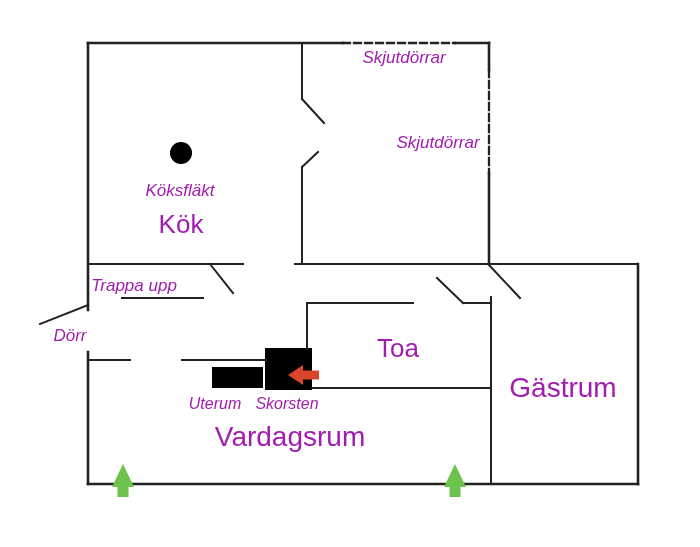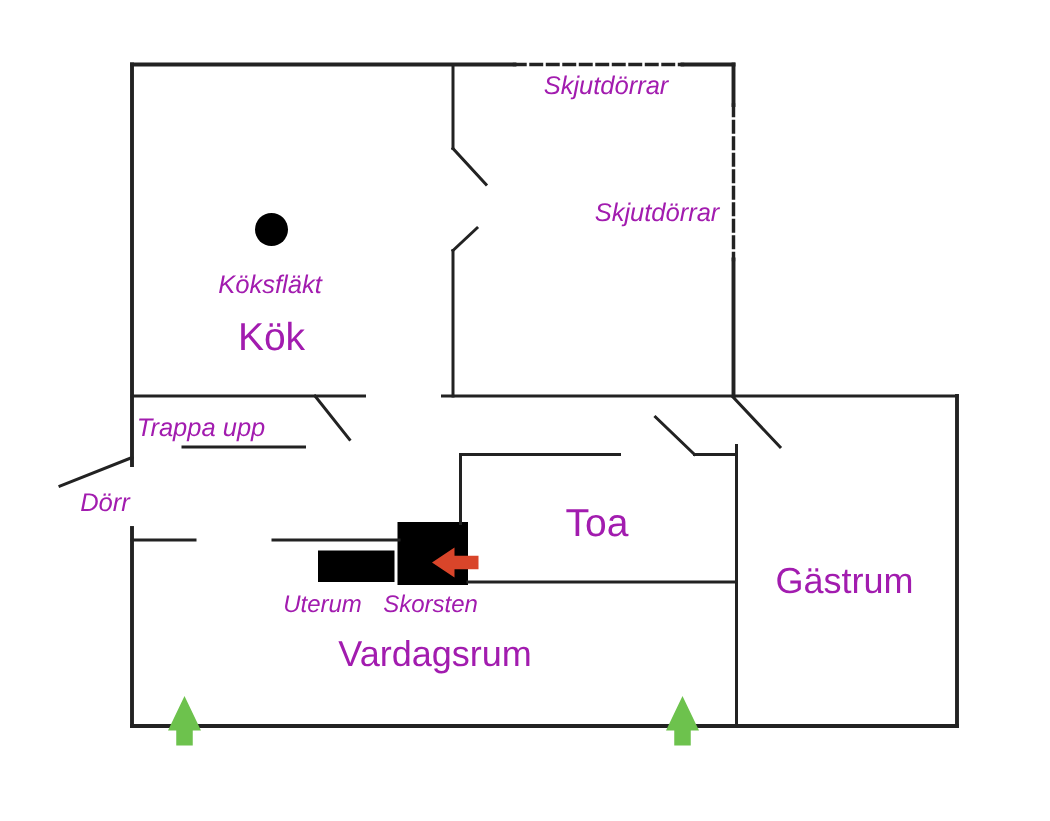--- a/index.html
+++ b/index.html
@@ -16,21 +16,21 @@
   .lbl {
     position: absolute;
     transform: translate(-50%, -50%);
     white-space: nowrap;
     color: #a21caf;
     line-height: 1;
     user-select: none;
   }
   .it { font-style: italic; }
   .room { font-size: 26px; text-align: right; }
-  .room-sm { font-size: 24px; }
+  .room-sm { font-size: 28px; }
   .ann { font-size: 17px; }
   .ann-sm { font-size: 16px; }
   .title { font-size: 36px; letter-spacing: 0.5px; }
 
   
   .pos-koksflakt   { left: 180px; top: 190px; }
   .pos-kok         { left: 181px; top: 224px; }
   .pos-uterum      { left: 397px; top: 214px; }
   .pos-skjut-top   { left: 404px; top: 57px;  }
   .pos-skjut-right { left: 438px; top: 142px; }

